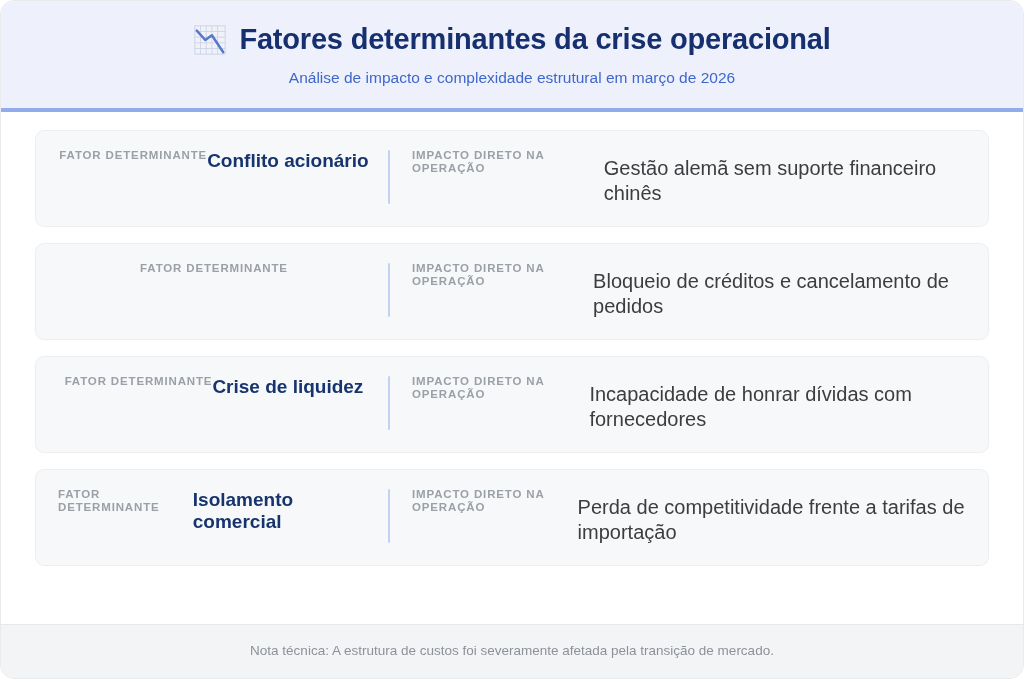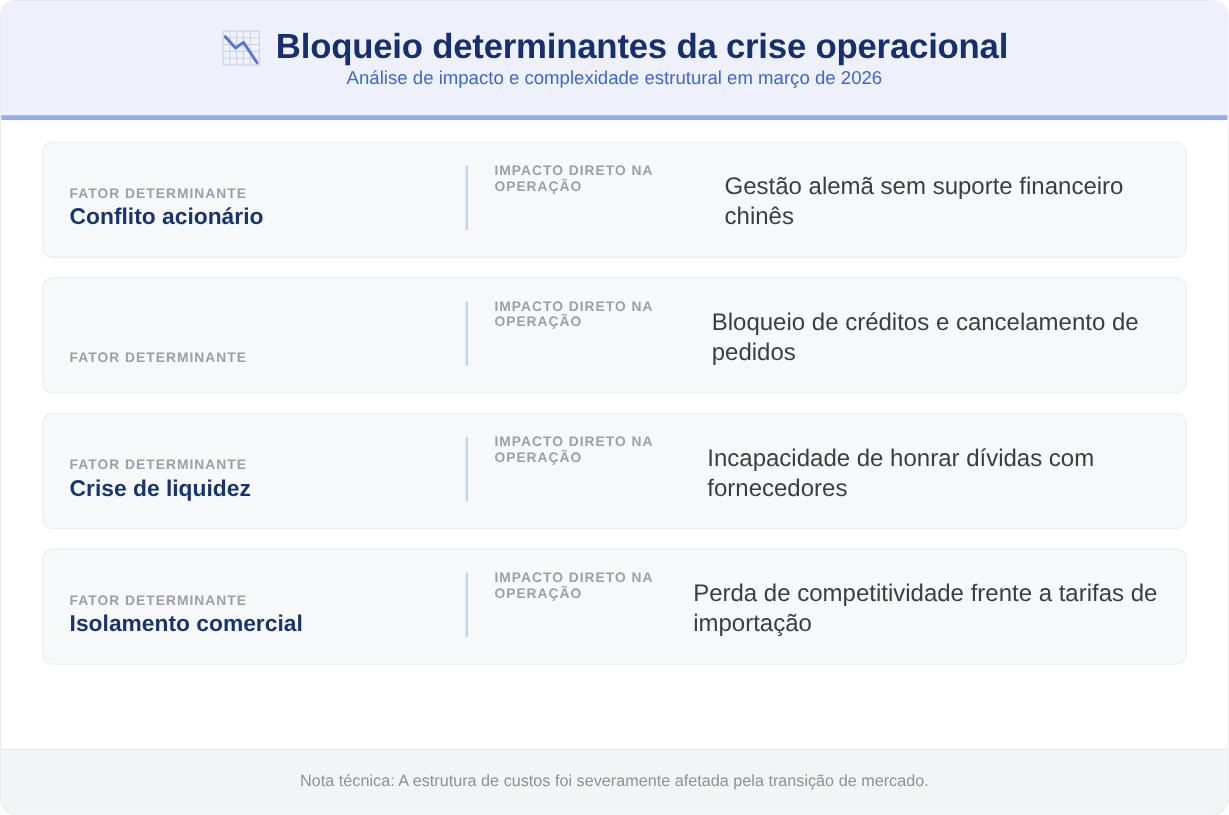--- a/index.html
+++ b/index.html
@@ -53,20 +53,21 @@
   .title {
     font-size: 29px;
     font-weight: bold;
     color: #16306f;
     letter-spacing: -0.2px;
     line-height: 1.1;
     white-space: nowrap;
   }
 
   .subtitle {
+    margin-top: 12px;
     font-size: 15.5px;
     color: #3f67cb;
     line-height: 1.2;
   }
 
   
   .body {
     flex: 1 1 auto;
     padding: 18px 34px 0 34px;
     box-sizing: border-box;
@@ -87,22 +88,22 @@
 
   .card:last-child {
     margin-bottom: 0;
   }
 
   .col-left {
     flex: 0 0 330px;
     box-sizing: border-box;
     padding-right: 18px;
     display: flex;
-    flex-direction: column;
-    justify-content: flex-end;
+    flex-direction: row;
+    justify-content: center;
   }
 
   .col-divider {
     flex: 0 0 2px;
     width: 2px;
     background: #c3d2f2;
     border-radius: 2px;
     align-self: center;
     height: 54px;
   }
@@ -169,21 +170,21 @@
           <line x1="2" y1="15" x2="34" y2="15"></line>
           <line x1="2" y1="21" x2="34" y2="21"></line>
           <line x1="2" y1="27" x2="34" y2="27"></line>
           <line x1="8" y1="3" x2="8" y2="33"></line>
           <line x1="14" y1="3" x2="14" y2="33"></line>
           <line x1="20" y1="3" x2="20" y2="33"></line>
           <line x1="26" y1="3" x2="26" y2="33"></line>
         </g>
         <polyline points="4,8 13,18 20,13 32,31" fill="none" stroke="#5577cc" stroke-width="2.6" stroke-linejoin="round" stroke-linecap="round"></polyline>
       </svg>
-      <div class="title">Bloqueio determinantes da crise operacional</div>
+      <div class="title">Fatores determinantes da crise operacional</div>
     </div>
     <div class="subtitle">Análise de impacto e complexidade estrutural em março de 2026</div>
   </div>
 
   <div class="body">
 
     <div class="card">
       <div class="col-left">
         <div class="eyebrow">FATOR DETERMINANTE</div>
         <div class="value-strong">Conflito acionário</div>

